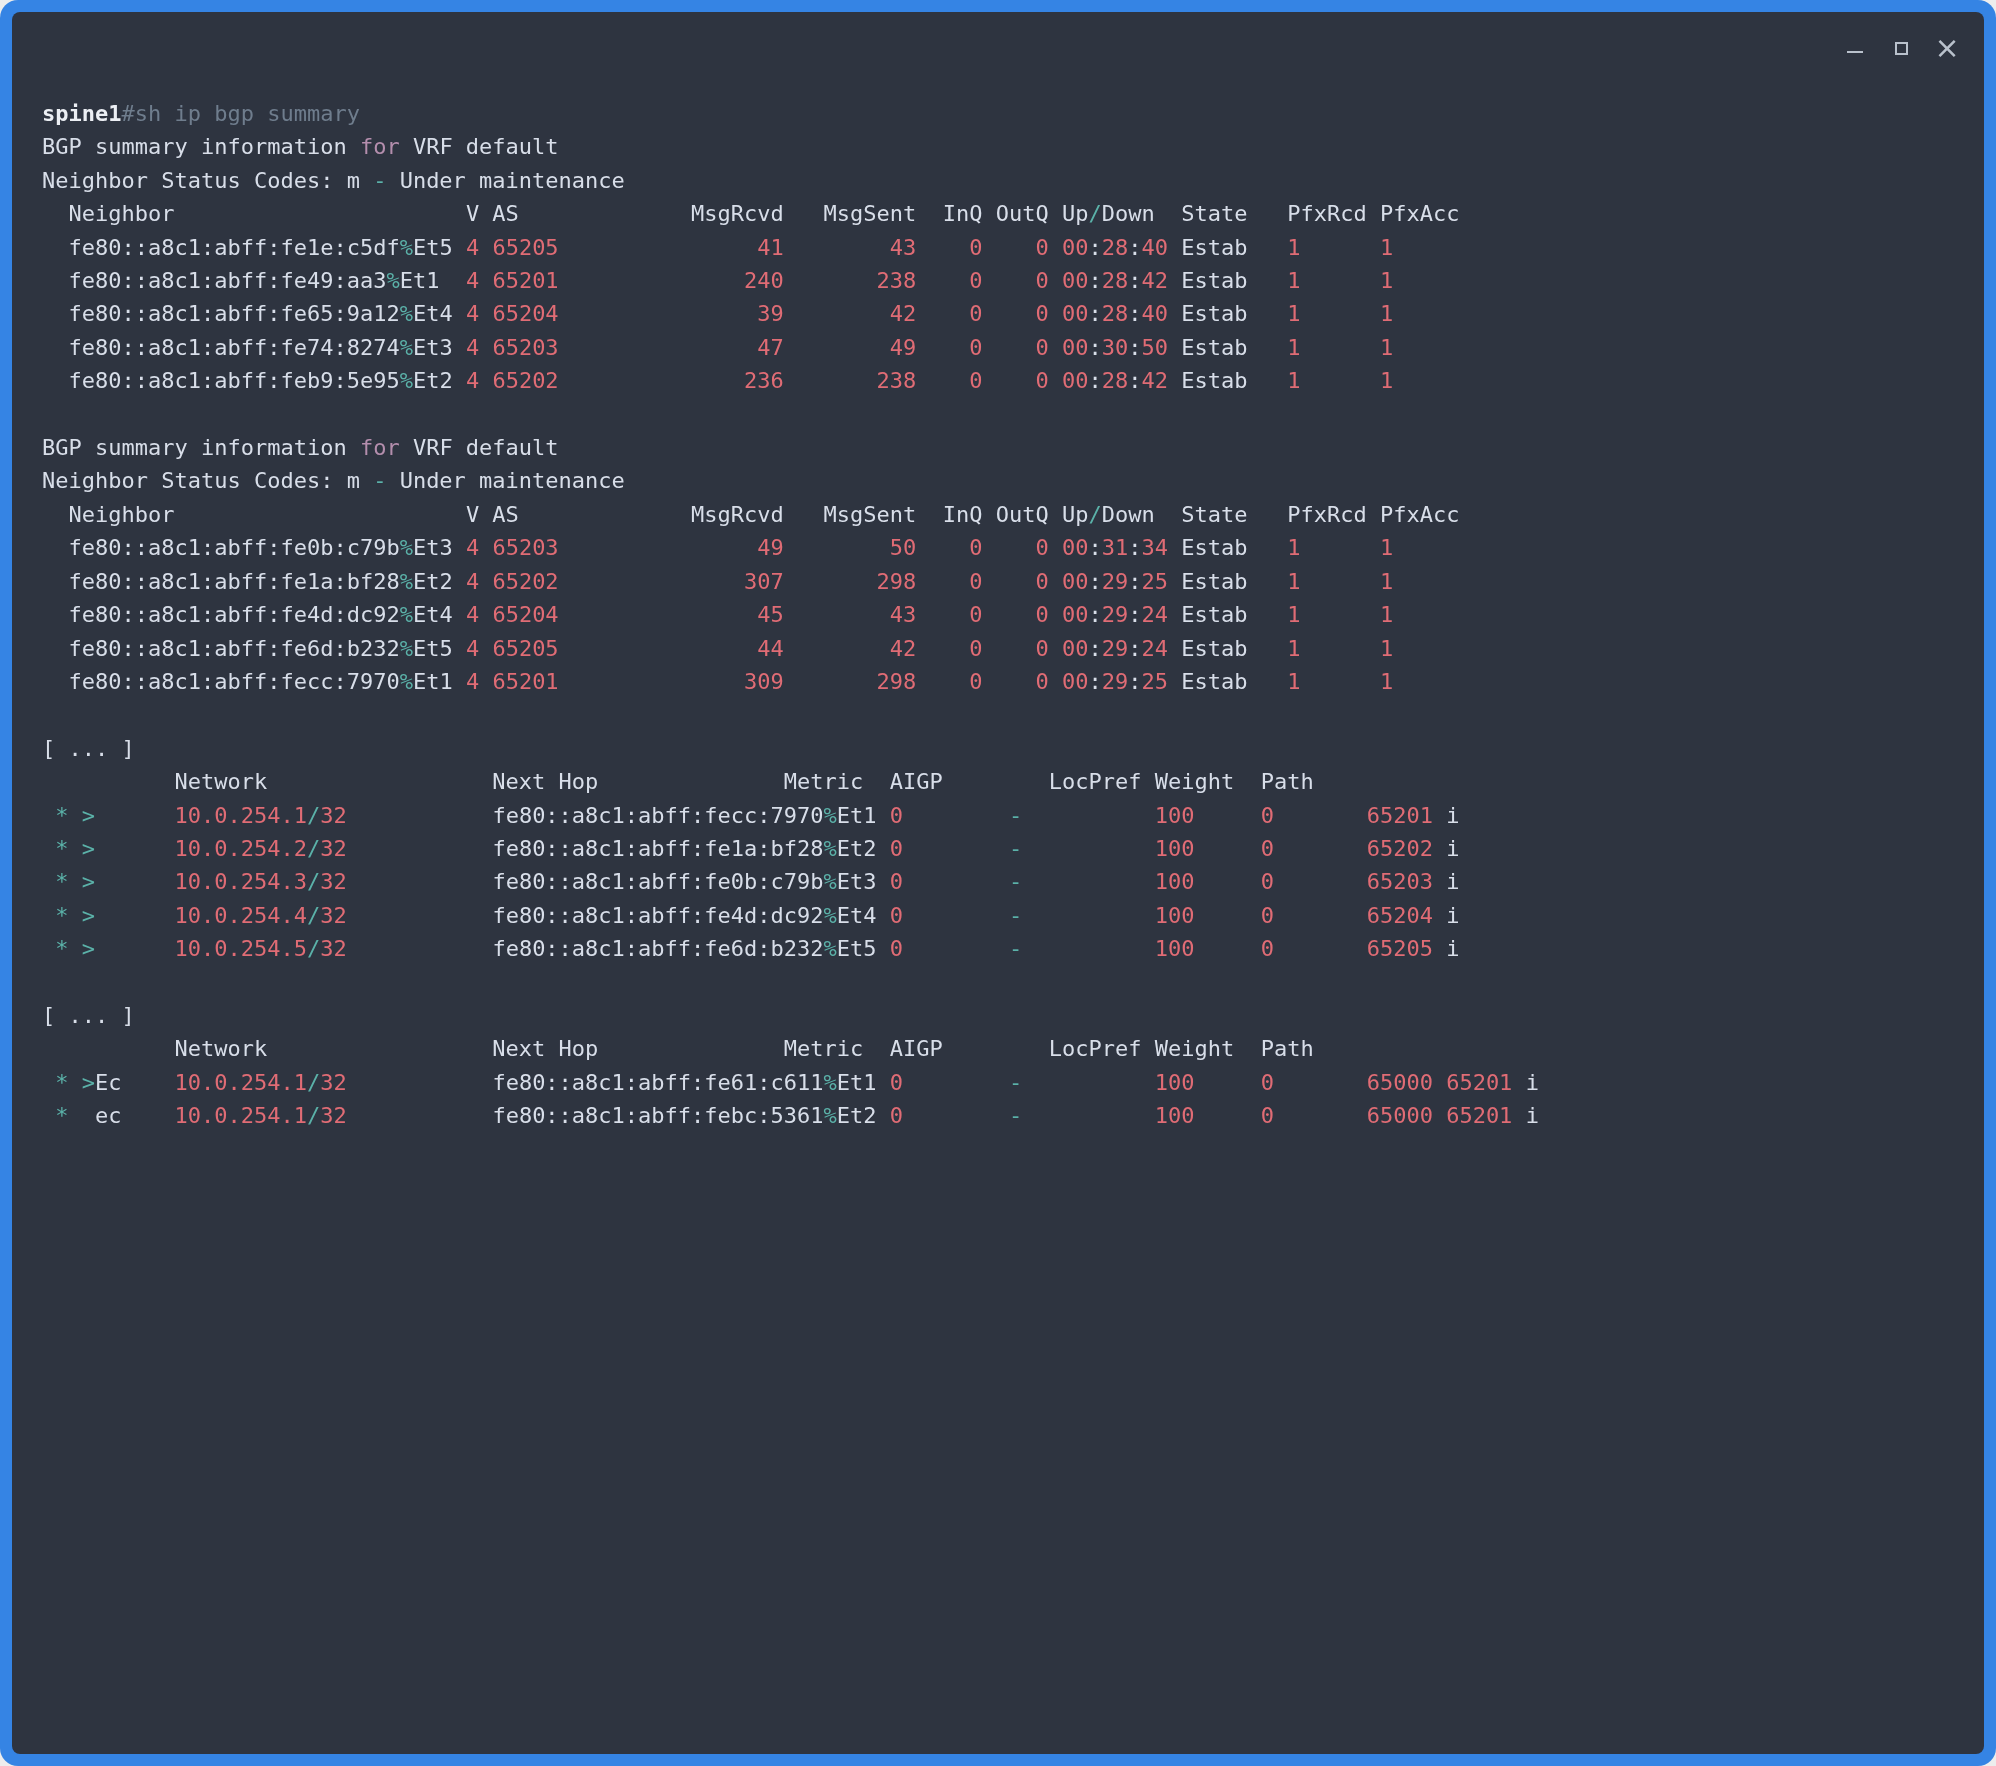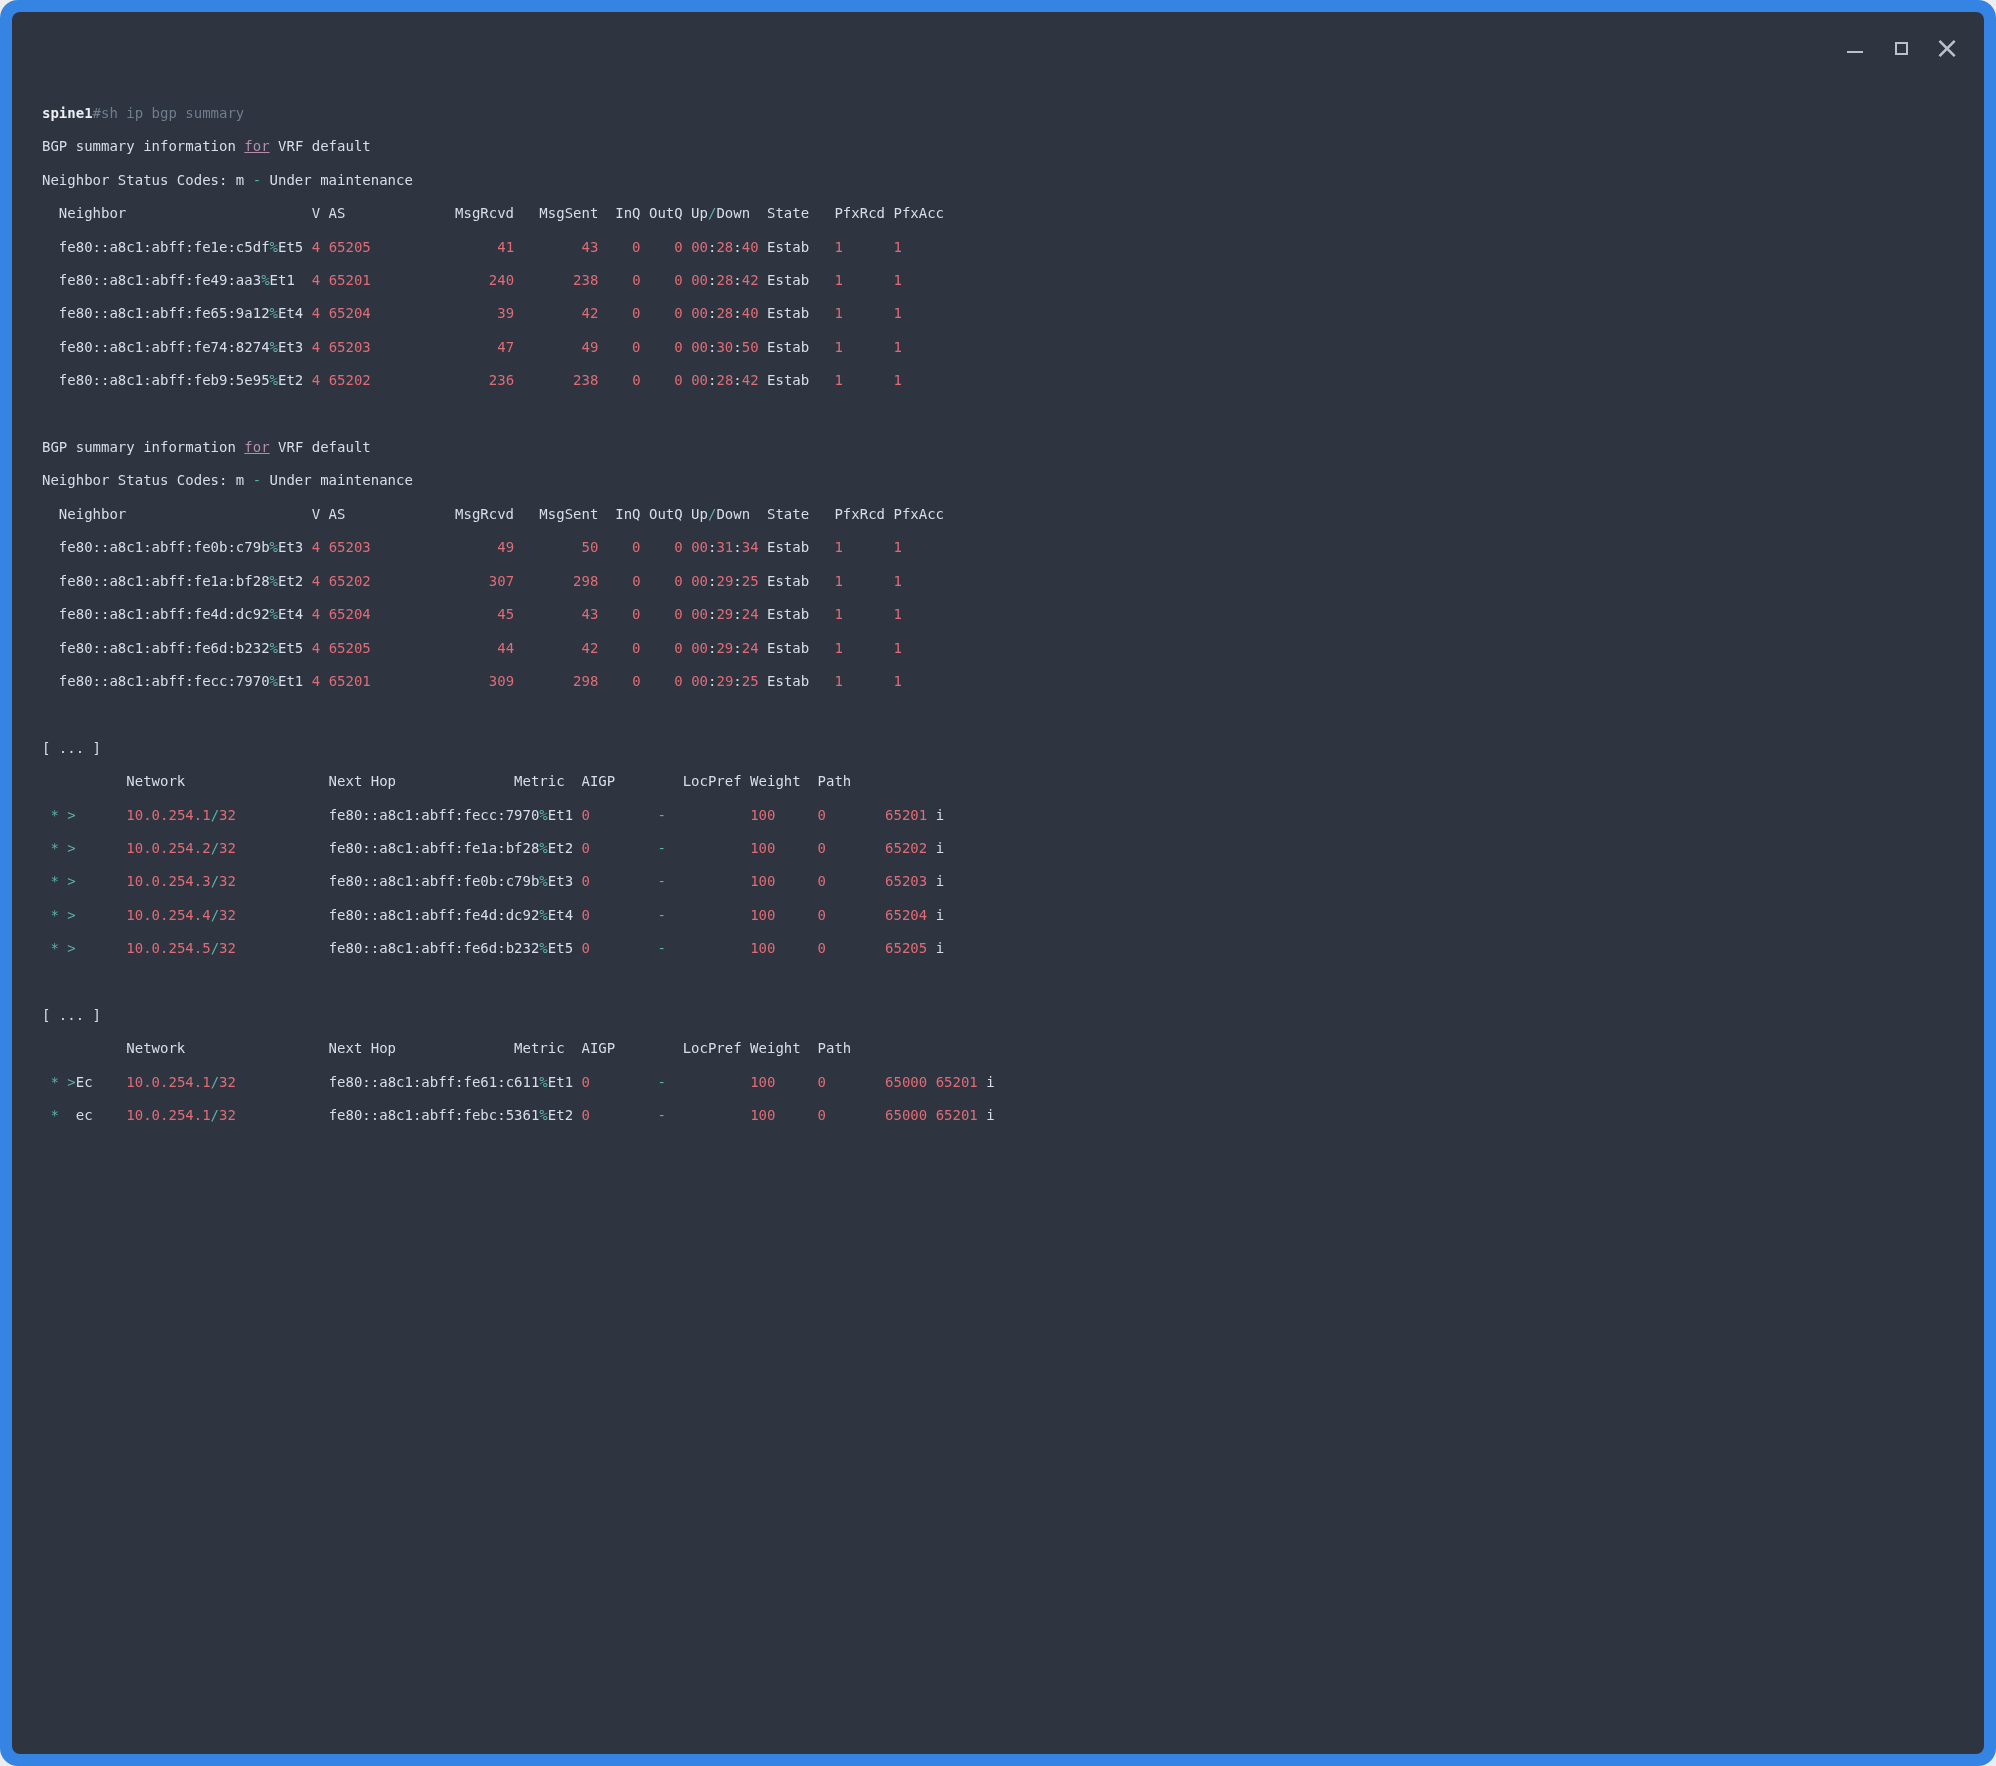--- a/index.html
+++ b/index.html
@@ -70,35 +70,35 @@
     box-sizing: border-box;
   }
   .glyph-close {
     font-size: 30px;
     line-height: 22px;
     font-family: "DejaVu Sans", sans-serif;
   }
   .terminal {
     flex: 1 1 auto;
     padding: 25px 41px 0 30px;
-    font-size: 14px;
+    font-size: 22px;
     line-height: 33.4px;
     color: var(--fg, #d8dee9);
     overflow: hidden;
   }
   .line {
     white-space: pre;
     min-height: 33.4px;
   }
   .fg   { color: var(--fg, #d8dee9); }
   .bold { color: var(--bold, #eceff4); font-weight: bold; }
   .muted{ color: var(--muted, #6f7d8d); }
   .num  { color: var(--number, #e06c75); }
   .op   { color: var(--operator, #5bb2a9); }
-  .kw   { color: var(--keyword, #b48ead); text-decoration: underline; }
+  .kw   { color: var(--keyword, #b48ead); }
 </style>
 </head>
 <body>
 
 <div class="frame">
   <div class="window">
     <div class="titlebar">
       <div class="controls">
         <button class="ctrl-btn">
           <span class="glyph-min"></span>

